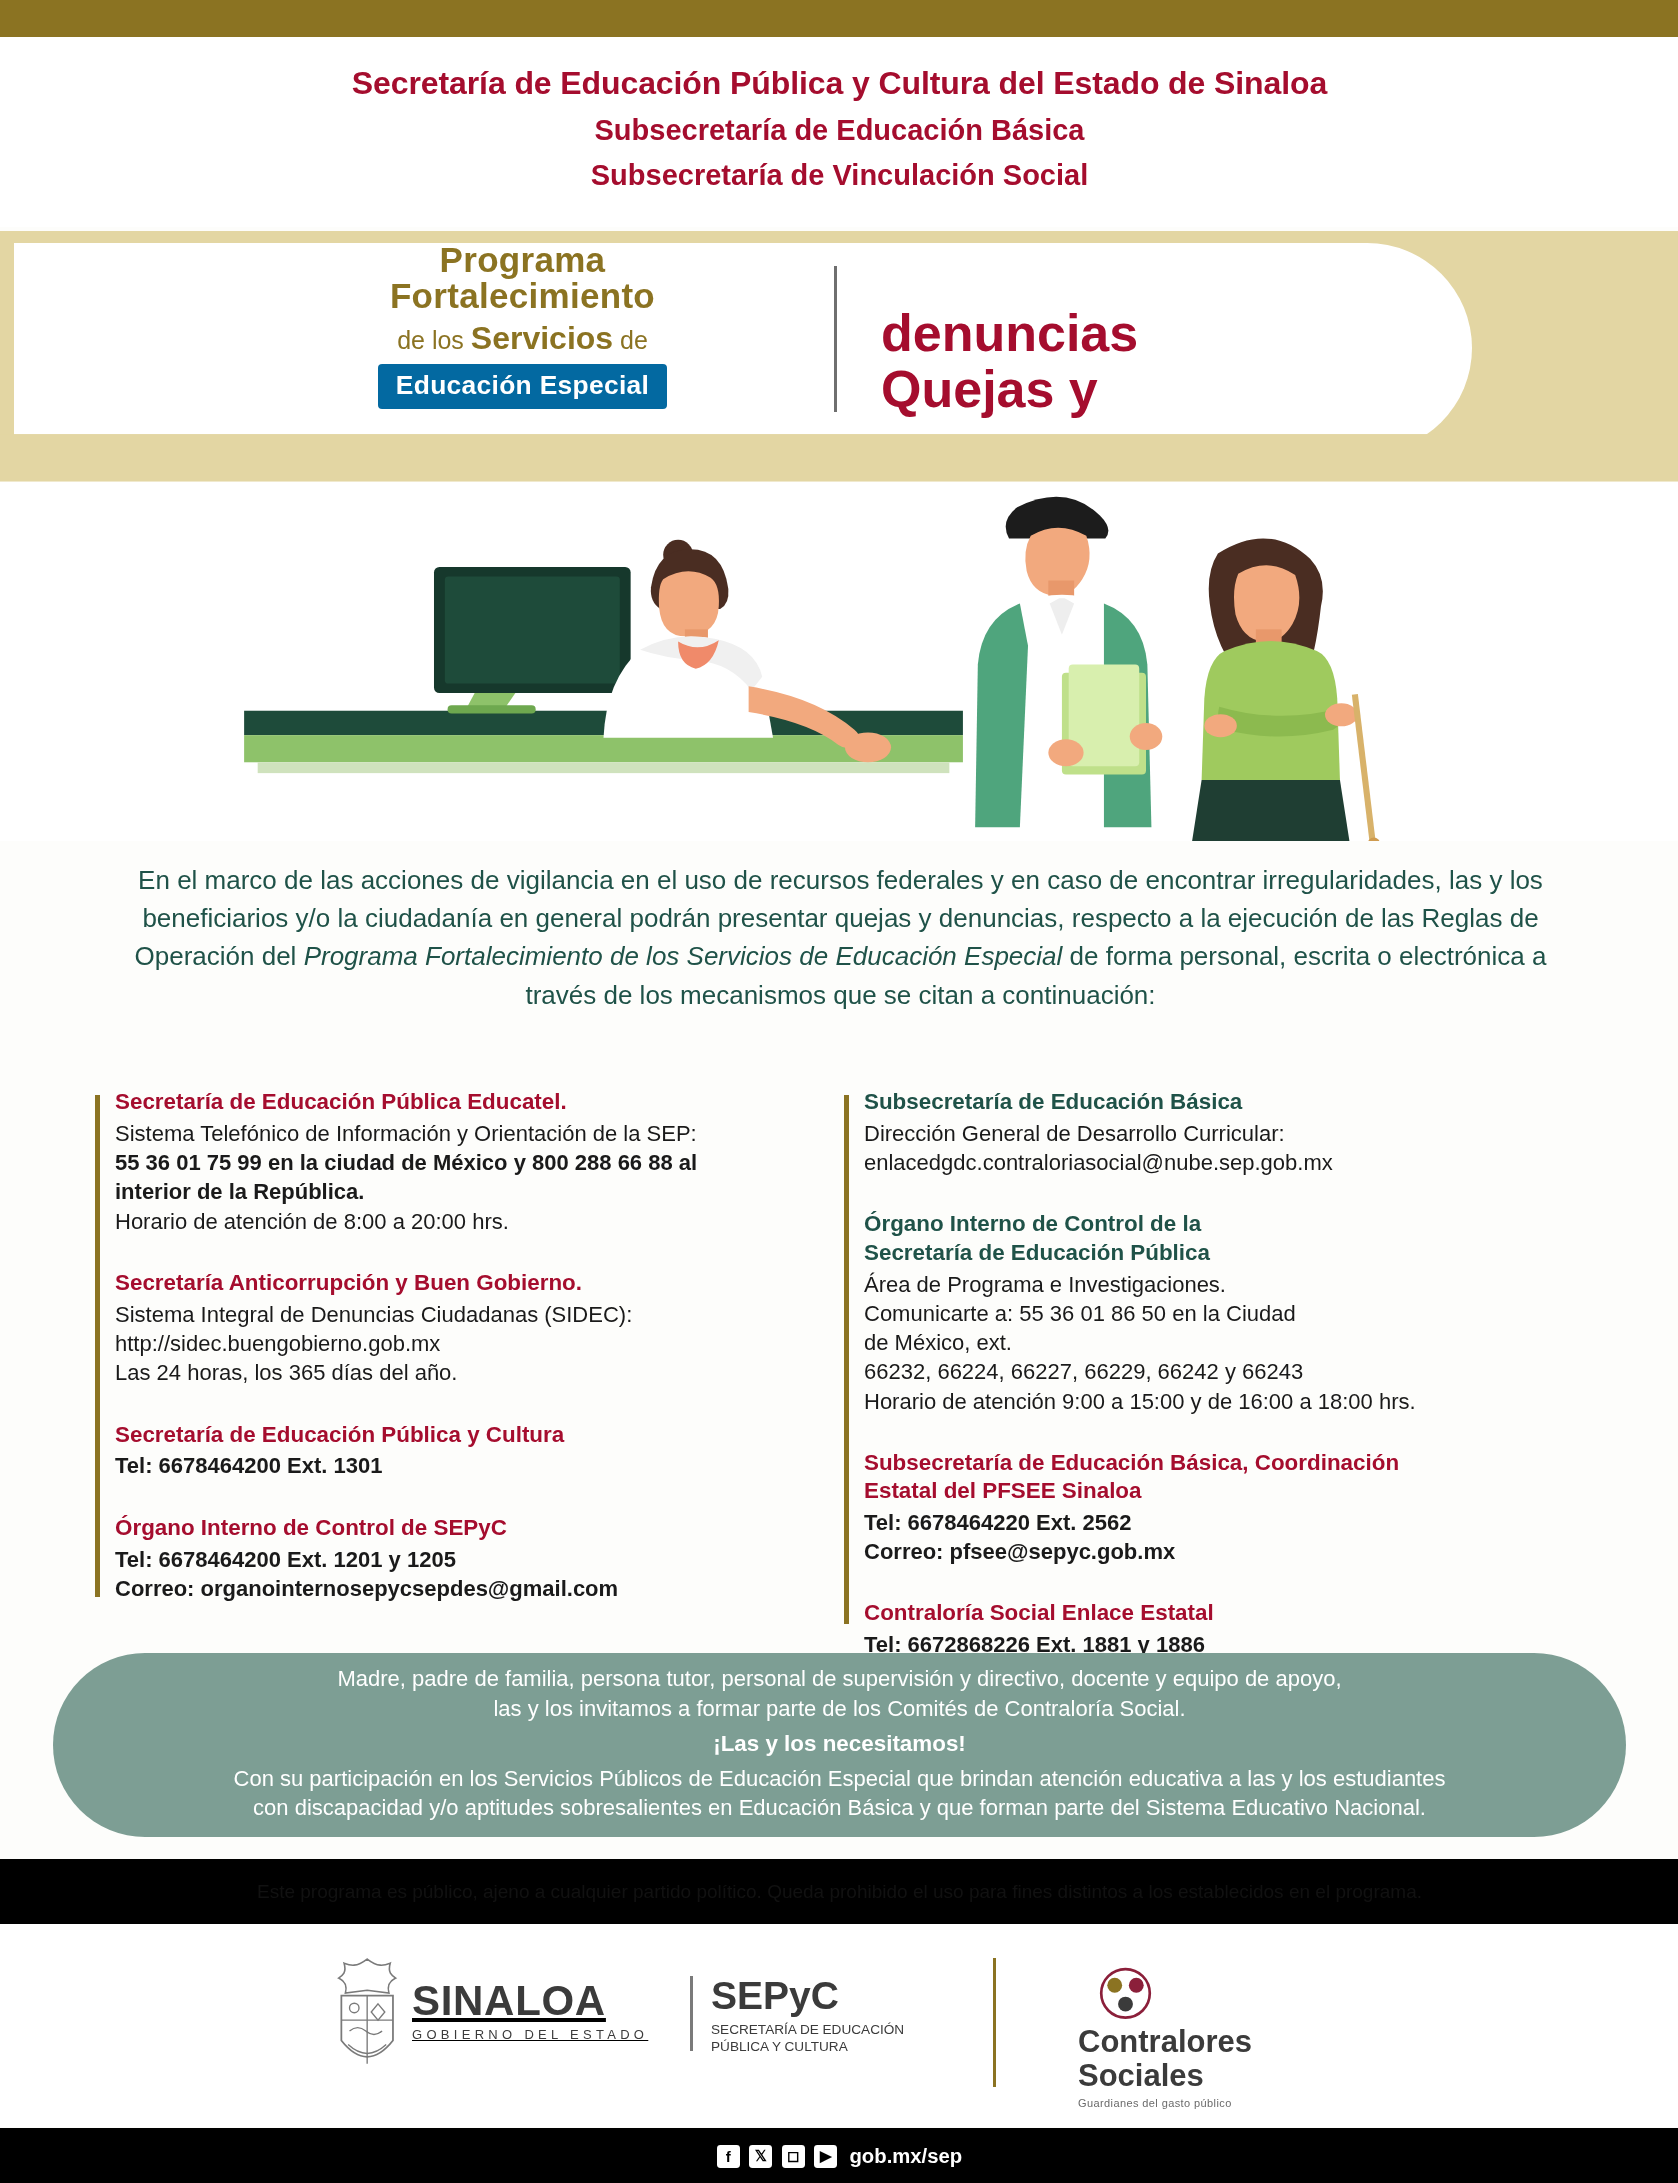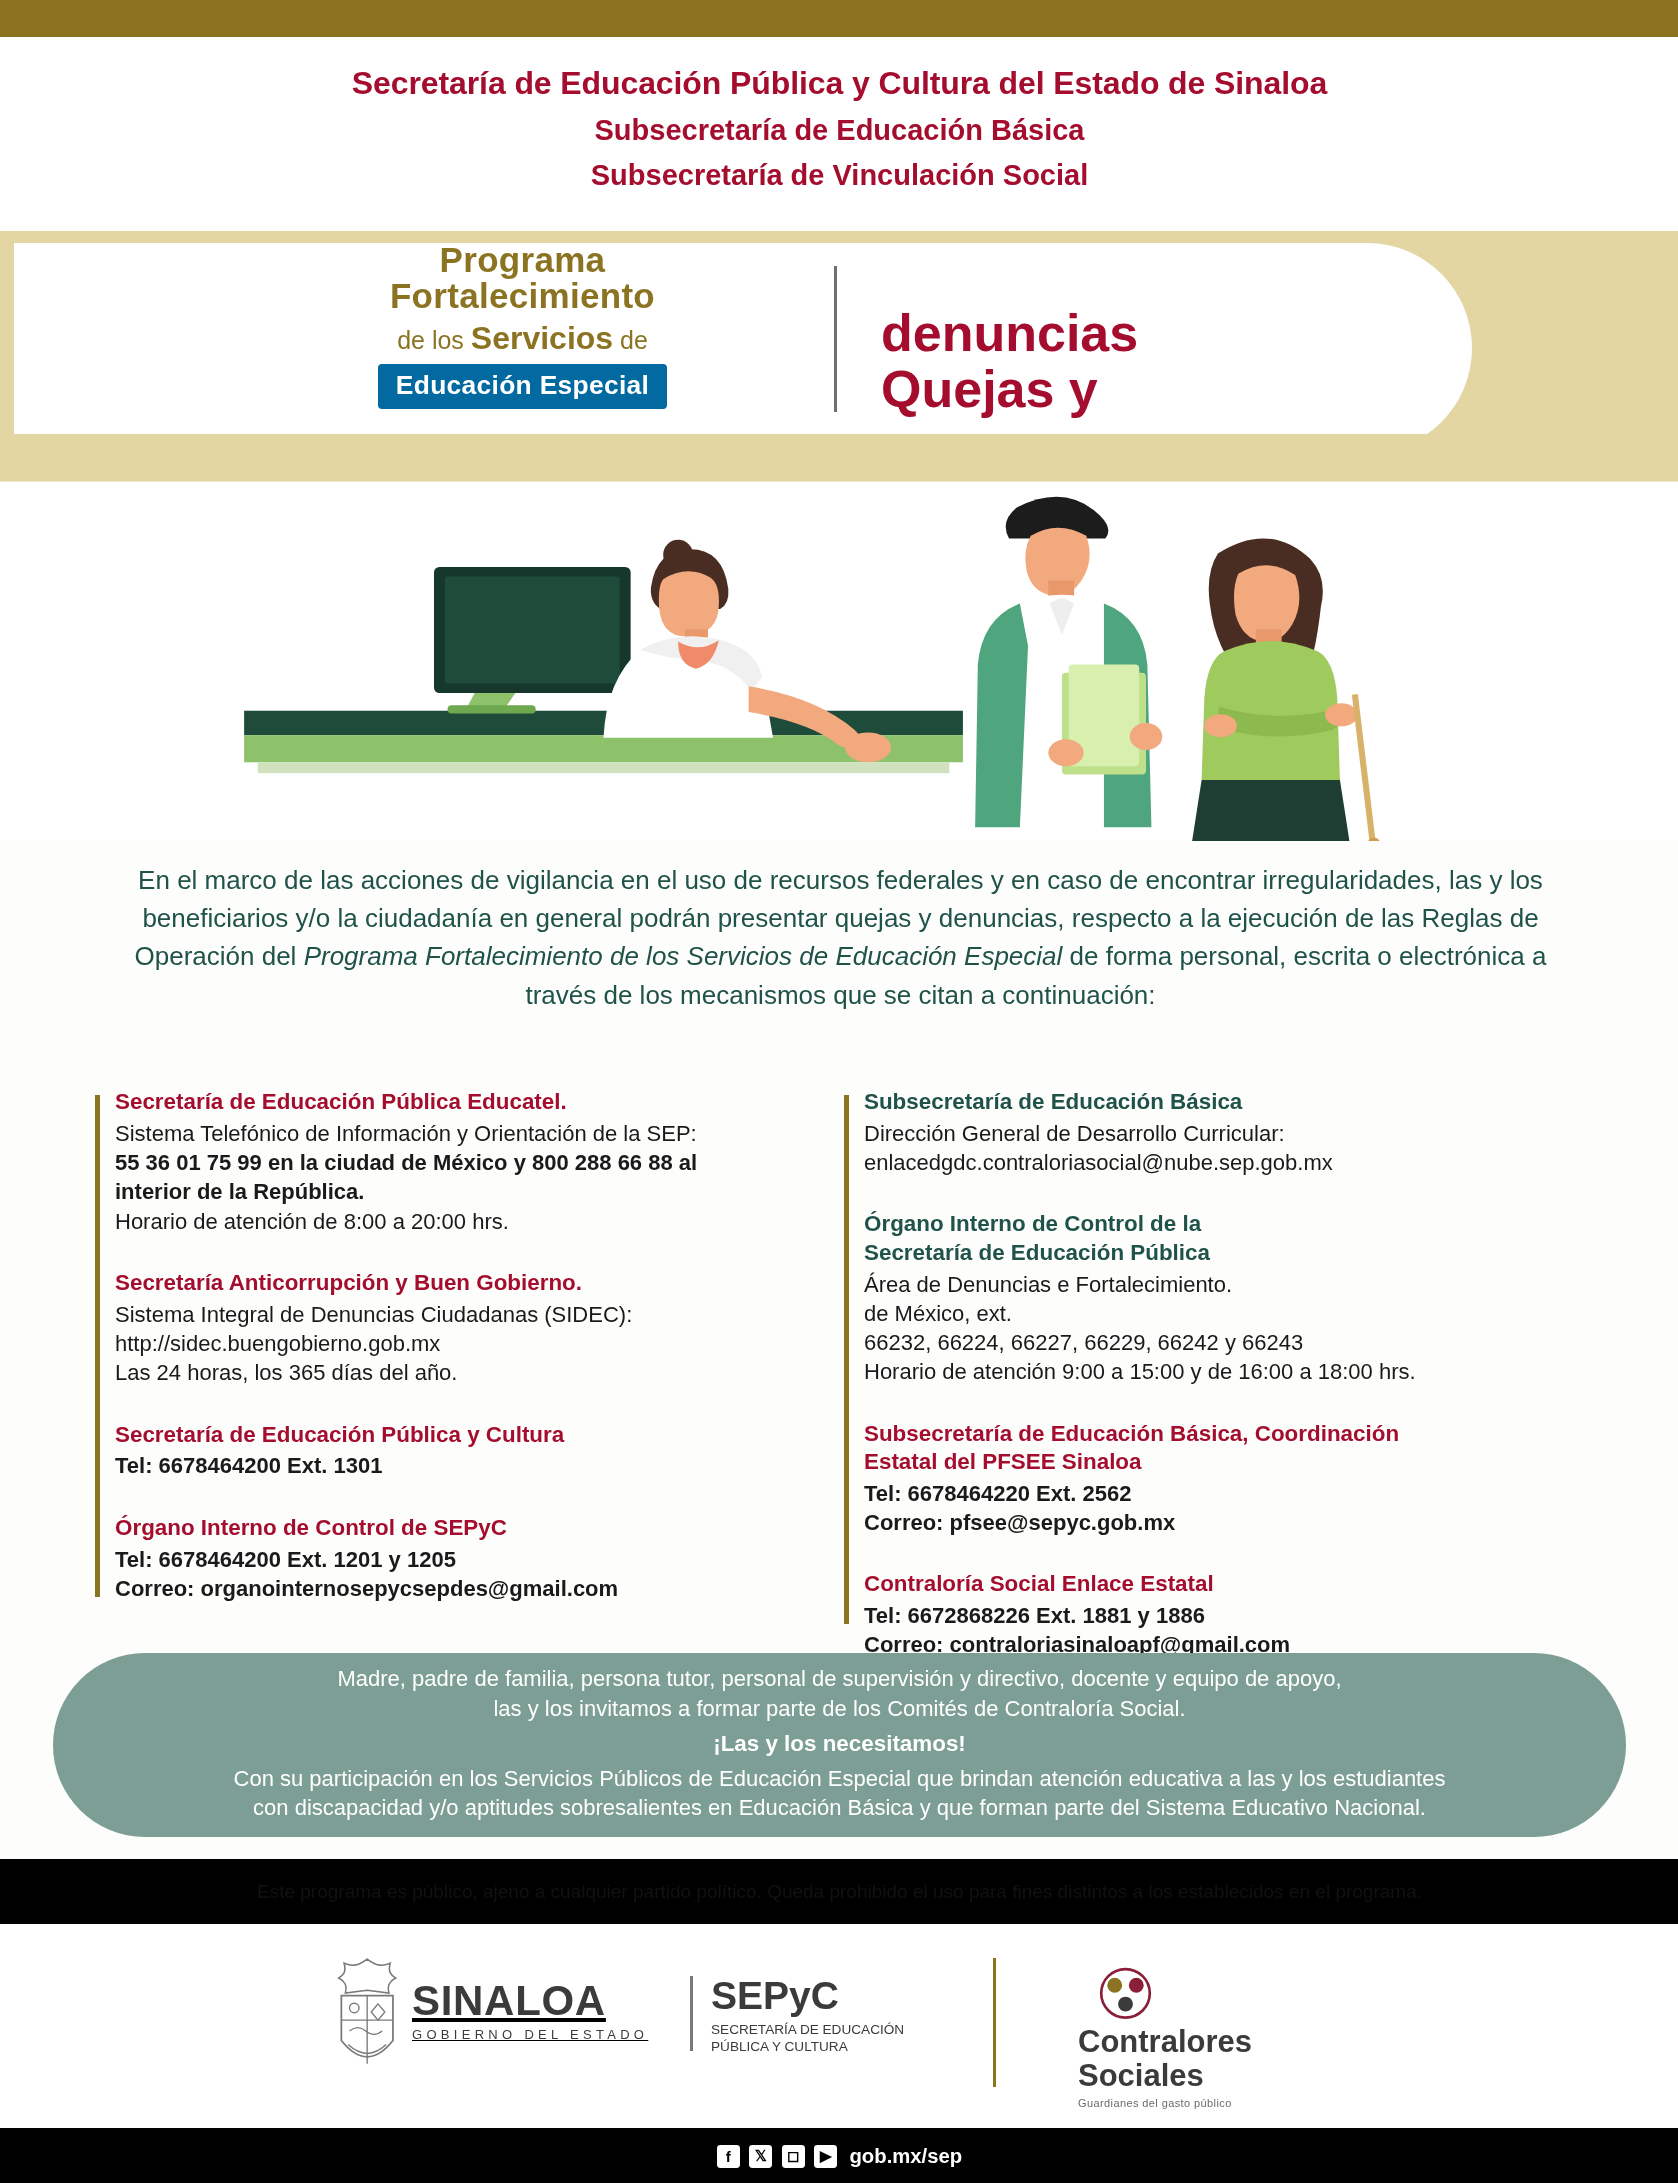--- a/index.html
+++ b/index.html
@@ -292,21 +292,22 @@
       </div>
     </div>
   <div class="col right" id="col-right">
       <div class="blk">
         <div class="blk-title green">Subsecretaría de Educación Básica</div>
         <div class="blk-line">Dirección General de Desarrollo Curricular:</div>
         <div class="blk-line">enlacedgdc.contraloriasocial@nube.sep.gob.mx</div>
       </div>
       <div class="blk">
         <div class="blk-title green">Órgano Interno de Control de la<br>Secretaría de Educación Pública</div>
-        <div class="blk-line">Área de Denuncias e Fortalecimiento.</div>
+        <div class="blk-line">Área de Programa e Investigaciones.</div>
+        <div class="blk-line">Comunicarte a: 55 36 01 86 50 en la Ciudad</div>
         <div class="blk-line">de México, ext.</div>
         <div class="blk-line">66232, 66224, 66227, 66229, 66242 y 66243</div>
         <div class="blk-line">Horario de atención 9:00 a 15:00 y de 16:00 a 18:00 hrs.</div>
       </div>
       <div class="blk">
         <div class="blk-title">Subsecretaría de Educación Básica, Coordinación<br>Estatal del PFSEE Sinaloa</div>
         <div class="blk-line b"> Tel: 6678464220 Ext. 2562</div>
         <div class="blk-line b"> Correo:  pfsee@sepyc.gob.mx</div>
       </div>
       <div class="blk">

